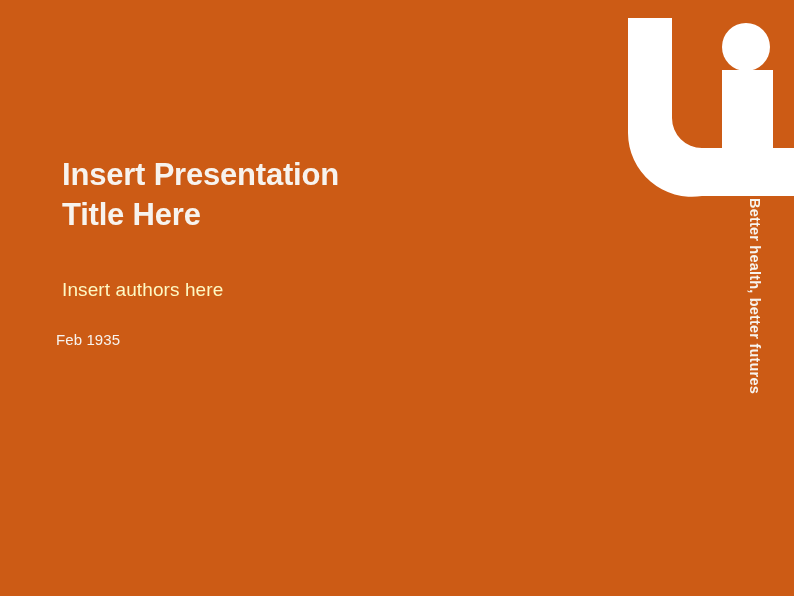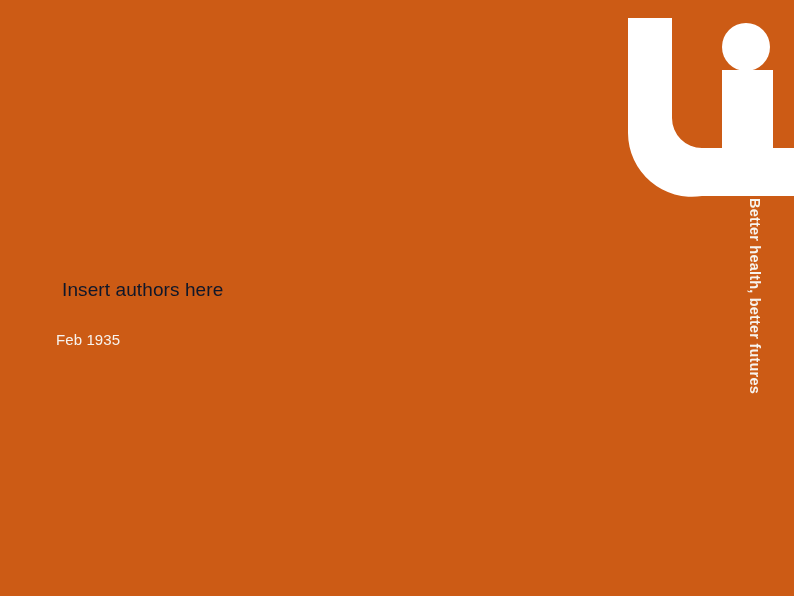--- a/index.html
+++ b/index.html
@@ -35,21 +35,21 @@
     margin: 0;
     white-space: pre-line;
   }
 
   .authors {
     position: absolute;
     left: 62px;
     top: 279px;
     font-size: 19px;
     font-weight: normal;
-    color: #0f172a;
+    color: #fef9c3;
     letter-spacing: 0.1px;
   }
 
   .slide-date {
     position: absolute;
     left: 56px;
     top: 331px;
     font-size: 15px;
     font-weight: normal;
     color: #F7F3EE;
@@ -110,20 +110,24 @@
       <rect x="102" y="70" width="51" height="126" fill="#FFFFFF"></rect>
 
       <circle cx="126" cy="47" r="24" fill="#FFFFFF"></circle>
     </svg>
   </div>
 
   <div class="strapline">
     <span class="strapline-text">Better health, better futures</span>
   </div>
 
+  <div class="title-block">
+    <h1 class="slide-title">Insert Presentation
+Title Here</h1>
+  </div>
 
   <div class="authors">Insert authors here</div>
 
   <div class="slide-date">Feb 1935</div>
 
   <div class="footer">
 
     
     
 

